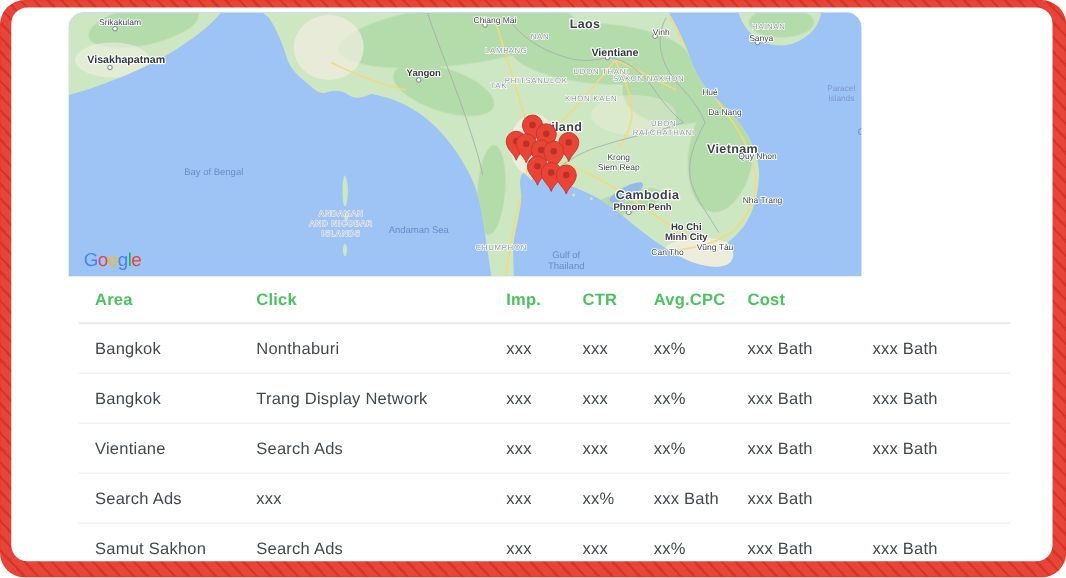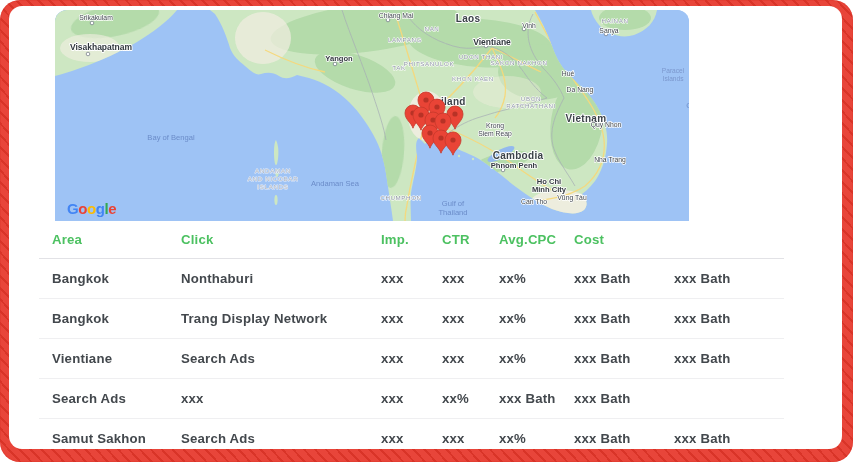--- a/index.html
+++ b/index.html
@@ -24,29 +24,29 @@
     paint-order:stroke;stroke:#ffffff;stroke-width:2px;stroke-linejoin:round}
   .map text.country{font-size:10px;font-weight:700;fill:#3b4248;letter-spacing:.3px}
   .map text.city-lg{font-size:8.5px;font-weight:700;fill:#30373d;stroke-width:1.8px}
   .map text.city{font-size:7.6px;font-weight:700;fill:#343a40;stroke-width:1.6px}
   .map text.city-sm{font-size:6.8px;fill:#3f464d;stroke-width:1.4px}
   .map text.region{font-size:6.2px;fill:#8d95a3;letter-spacing:.6px;stroke-width:1.1px}
   .map text.water{font-size:7.6px;fill:#6b8cc9;stroke-width:0}
   .map text.water-sm{font-size:6.6px;fill:#7b97cd;stroke-width:0}
   .map text.arch{font-size:6.2px;fill:#aeb6c0;letter-spacing:.7px;stroke:#e7eefb;stroke-width:1px}
   .glogo{position:absolute;left:12px;bottom:4px;font-size:15px;letter-spacing:-.4px;
-    font-weight:700;cursor:pointer;user-select:none}
+    font-weight:400;cursor:pointer;user-select:none}
   
-  .data-table{position:absolute;left:30px;top:215px;width:745px;font-size:13.2px}
+  .data-table{position:absolute;left:54px;top:215px;width:745px;font-size:13.2px}
   .thead,.trow{display:grid;grid-template-columns:129px 200px 61px 57px 75px 100px 1fr;
     padding-left:13px;align-items:center}
   .thead{height:38px;border-bottom:1px solid var(--headline)}
   .thead .th{color:var(--accent);font-weight:700;letter-spacing:.2px}
   .trow{height:40px;border-bottom:1px solid var(--rowline);color:var(--text);
-    font-weight:700;letter-spacing:.2px}
+    font-weight:400;letter-spacing:.2px}
 </style>
 </head>
 <body>
 
 <div class="stage">
   <div class="border-layer"></div>
   <div class="page">
 
     <div class="map">
       <svg id="map-svg" width="745" height="211" viewBox="0 0 745 211">

